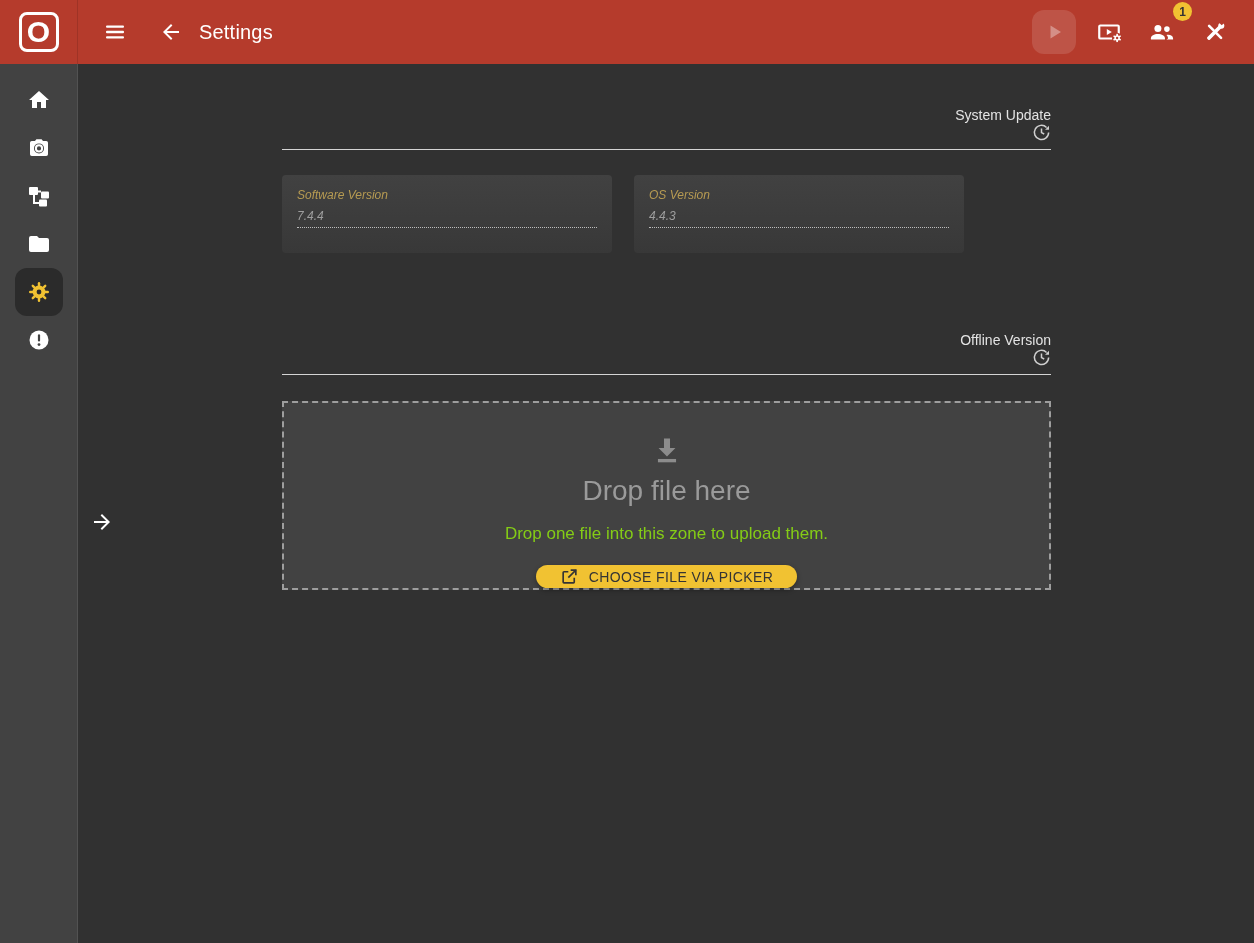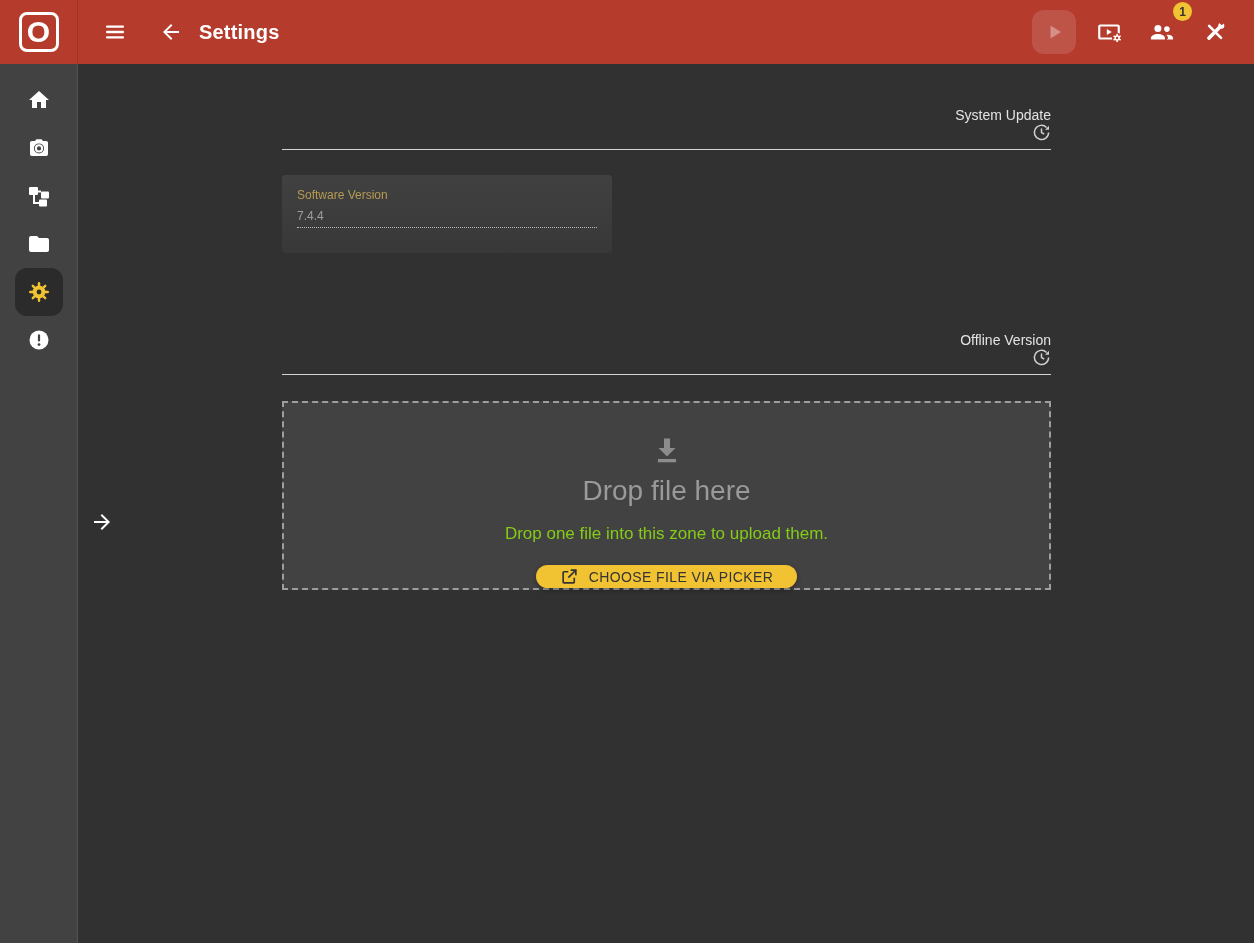--- a/index.html
+++ b/index.html
@@ -11,21 +11,21 @@
             background:#b53b2c; display:flex; align-items:center; z-index:10; }
   .logo-box { width:78px; height:64px; display:flex; align-items:center; justify-content:center;
               border-right:1px solid rgba(0,0,0,0.12); flex:0 0 78px; cursor:pointer; }
   .logo-frame { width:40px; height:40px; border:3px solid #fff; border-radius:8px;
                 display:flex; align-items:center; justify-content:center; }
   .logo-frame span { color:#fff; font-size:30px; font-weight:bold; line-height:1; }
   .hbtn { background:none; border:none; cursor:pointer; display:flex; align-items:center;
           justify-content:center; padding:6px; }
   .menu-btn { margin-left:19px; }
   .back-btn { margin-left:20px; }
-  .page-title { color:#fff; font-size:20px; font-weight:700; margin-left:10px; letter-spacing:.2px; }
+  .page-title { color:#fff; font-size:20px; font-weight:400; margin-left:10px; letter-spacing:.2px; }
   .header-right { margin-left:auto; display:flex; align-items:center; gap:14px; padding-right:20px; }
   .play-disabled { width:44px; height:44px; border-radius:12px; background:rgba(255,255,255,0.13);
                    display:flex; align-items:center; justify-content:center; }
   .people-wrap { position:relative; }
   .badge { position:absolute; top:-10px; right:-10px; width:19px; height:19px; border-radius:50%;
            background:#f1c232; color:#343434; font-size:12px; font-weight:bold;
            display:flex; align-items:center; justify-content:center; }
 
   
   .sidebar { position:fixed; top:64px; left:0; bottom:0; width:78px; background:#424242;
@@ -42,21 +42,21 @@
   .container { width:769px; margin:0 auto; }
   .section-head { display:flex; align-items:flex-end; justify-content:space-between;
                   border-bottom:1px solid #d4d4d4; padding-bottom:7px;flex-direction:column; }
   .section-head.first { margin-top:43px; }
   .section-head.second { margin-top:79px; }
   .section-title { color:#e3e3e3; font-size:14px; }
   .refresh-btn { background:none; border:none; cursor:pointer; padding:0; display:flex; }
 
   .cards-row { display:flex; gap:22px; margin-top:25px; }
   .card { width:330px; height:78px; background:linear-gradient(180deg,#414141,#383838);
-          border-radius:4px; padding:13px 15px; }
+          border-radius:4px; padding:13px 15px;font-style:italic; }
   .card-label { font-size:12px; color:#b79b52; margin-bottom:7px; }
   .card-value { font-size:12px; color:#9e9e9e; padding-bottom:4px;
                 border-bottom:1px dotted #bdbdbd; }
 
   .dropzone { margin-top:26px; height:189px; border:2px dashed #9e9e9e; background:#424242;
               display:flex; flex-direction:column; align-items:center; padding-top:33px; }
   .drop-title { font-size:28px; color:#9a9a9a; margin-top:10px; }
   .drop-hint { font-size:17px; color:#84cc16; margin-top:17px; }
   .picker-btn { margin-top:21px; height:38px; border:none; border-radius:19px; background:#f1c232;
                 color:#343434; font-family:"Liberation Sans", sans-serif; font-size:14px;
@@ -207,20 +207,24 @@
           <path d="M12 7v5.2l3.4 1.7" fill="none" stroke="#cfcfcf" stroke-width="1.9"></path>
         </svg>
       </button>
     </div>
 
     <div class="cards-row">
       <div class="card">
         <div class="card-label">Software Version</div>
         <div class="card-value">7.4.4</div>
       </div>
+      <div class="card">
+        <div class="card-label">OS Version</div>
+        <div class="card-value">4.4.3</div>
+      </div>
     </div>
 
     <div class="section-head second">
       <span class="section-title">Offline Version</span>
       <button class="refresh-btn">
         <svg width="19" height="19" viewBox="0 0 24 24">
           <path d="M18.4 5.6A9 9 0 1 0 21 12" fill="none" stroke="#cfcfcf" stroke-width="1.9"></path>
           <path d="M16.5 8.6h5v-5z" fill="#cfcfcf"></path>
           <path d="M12 7v5.2l3.4 1.7" fill="none" stroke="#cfcfcf" stroke-width="1.9"></path>
         </svg>

